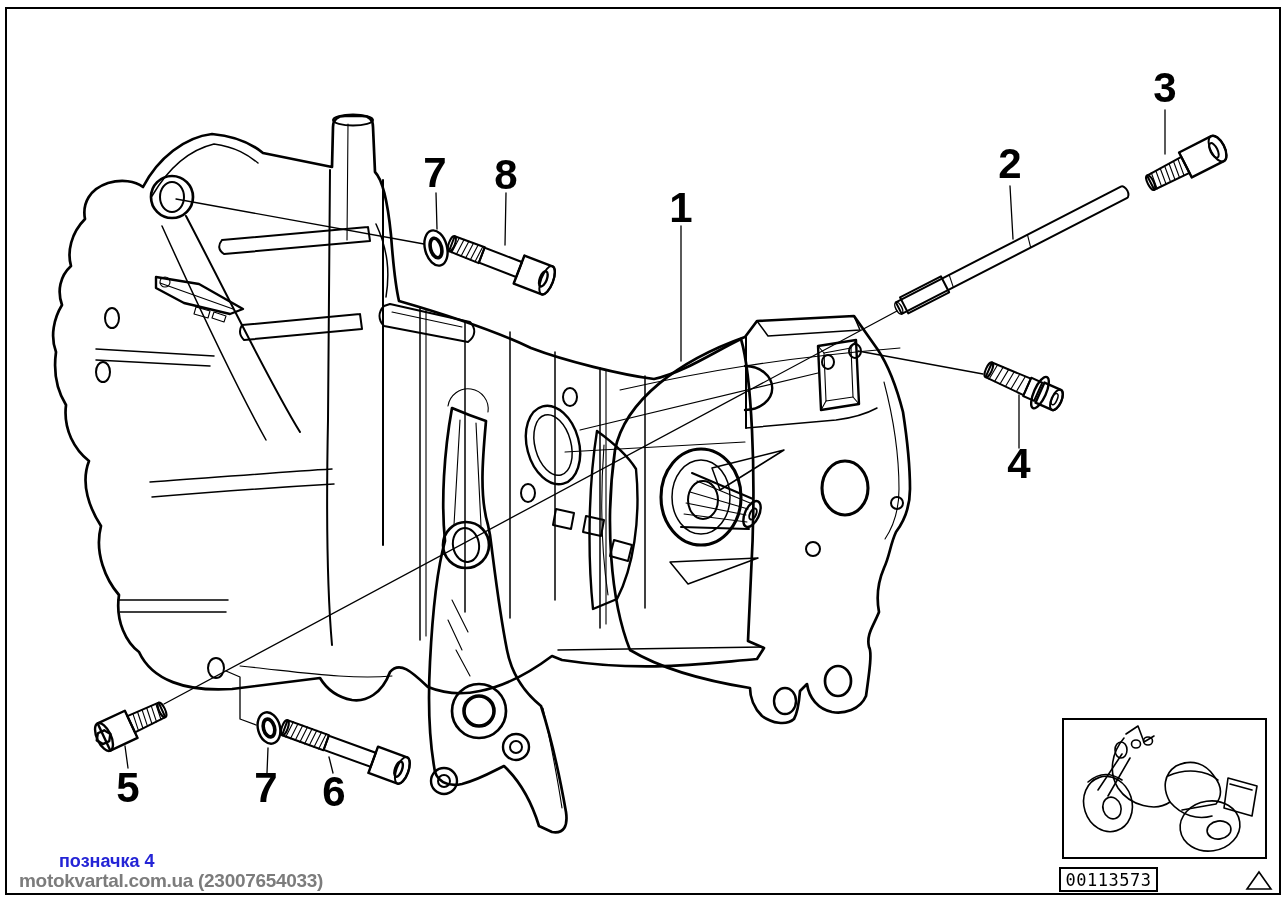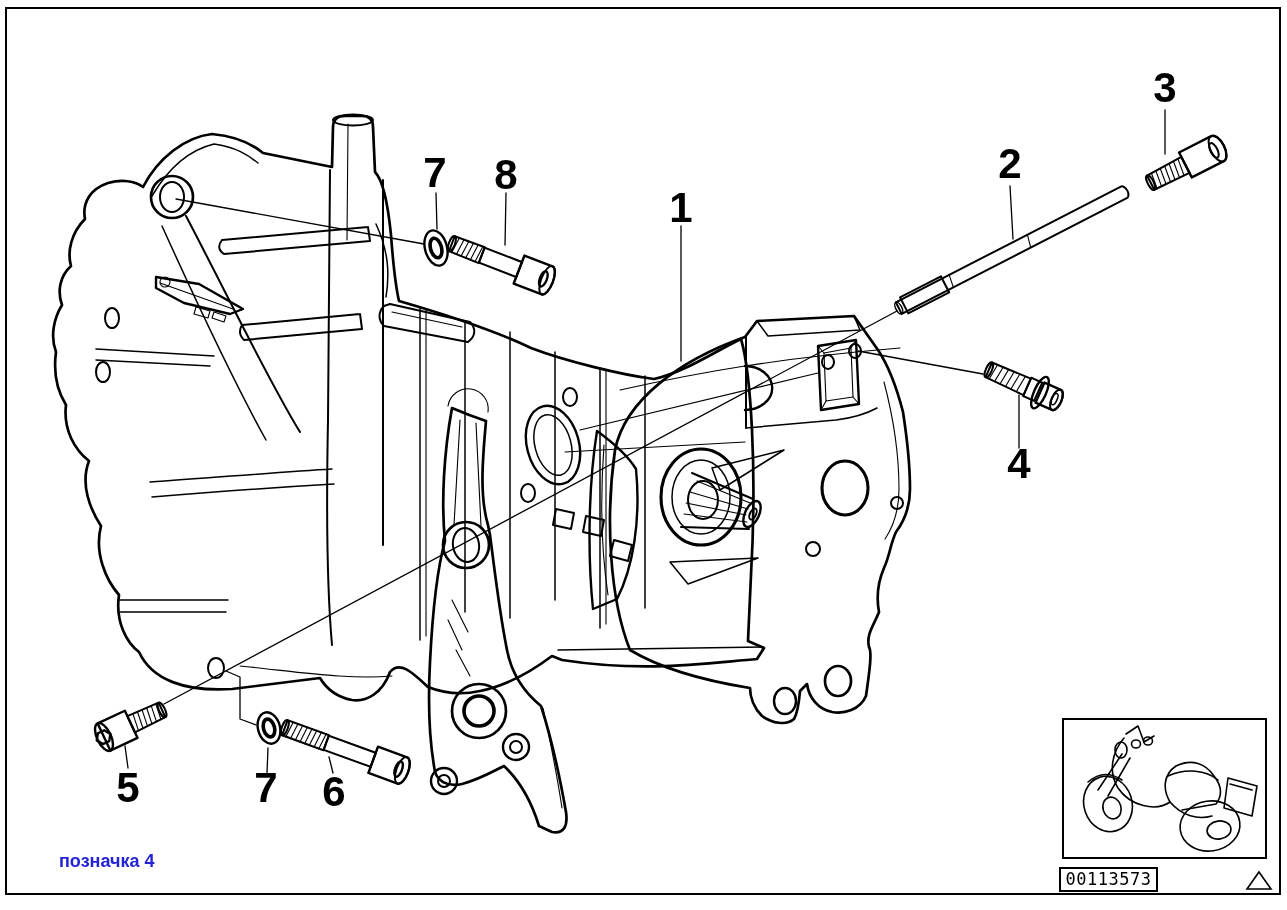--- a/index.html
+++ b/index.html
@@ -14,21 +14,21 @@
   .sw1{stroke-width:1.1;} .sw14{stroke-width:1.5;} .sw2{stroke-width:2;}
   .sw24{stroke-width:2.4;} .sw26{stroke-width:2.7;} .sw3{stroke-width:3.1;} .sw35{stroke-width:3.6;}
   .leader{stroke-width:1.3;}
   .callout{position:absolute;transform:translate(-50%,-50%);
            font-weight:700;font-size:42px;color:#000;line-height:1;}
   .mark-link{position:absolute;left:59px;top:851px;font-weight:700;font-size:18px;color:#2424d6;text-align:right;}
   .watermark{position:absolute;left:19px;top:870px;font-weight:700;font-size:19px;color:#7c7c7c;letter-spacing:-0.3px;}
   .moto-box{position:absolute;left:1062px;top:718px;width:201px;height:137px;border:2px solid #000;}
   .stamp-box{position:absolute;left:1059px;top:867px;width:95px;height:21px;border:2px solid #000;
              font-family:"DejaVu Sans Mono",monospace;font-size:17px;color:#000;
-             display:flex;justify-content:center;letter-spacing:0.5px;}
+             display:flex;align-items:center;justify-content:center;letter-spacing:0.5px;}
   .tri-box{position:absolute;left:1242px;top:868px;width:36px;height:24px;}
 </style>
 </head>
 <body>
 
 <div class="stage">
   <div class="frame"></div>
 
   <svg class="drawing" viewBox="0 0 1287 910">
 
@@ -266,20 +266,21 @@
   <div class="callout" style="left:1010px;top:164px;">2</div>
   <div class="callout" style="left:1165px;top:88px;">3</div>
   <div class="callout" style="left:1019px;top:464px;">4</div>
   <div class="callout" style="left:128px;top:788px;">5</div>
   <div class="callout" style="left:334px;top:792px;">6</div>
   <div class="callout" style="left:435px;top:173px;">7</div>
   <div class="callout" style="left:266px;top:788px;">7</div>
   <div class="callout" style="left:506px;top:175px;">8</div>
 
   <span class="mark-link">позначка 4</span>
+  <span class="watermark">motokvartal.com.ua (23007654033)</span>
 
   <div class="moto-box">
     <svg width="201" height="137" viewBox="0 0 201 137" style="position:static;">
       <g fill="none" stroke="#000" stroke-width="1.6" stroke-linecap="round" stroke-linejoin="round">
 
         <ellipse cx="44" cy="84" rx="24" ry="28" transform="rotate(-18 44 84)"></ellipse>
         <ellipse cx="48" cy="88" rx="9" ry="11" transform="rotate(-18 48 88)"></ellipse>
 
         <ellipse cx="146" cy="106" rx="30" ry="25" transform="rotate(-8 146 106)"></ellipse>
         <ellipse cx="155" cy="110" rx="12" ry="9" transform="rotate(-8 155 110)"></ellipse>

